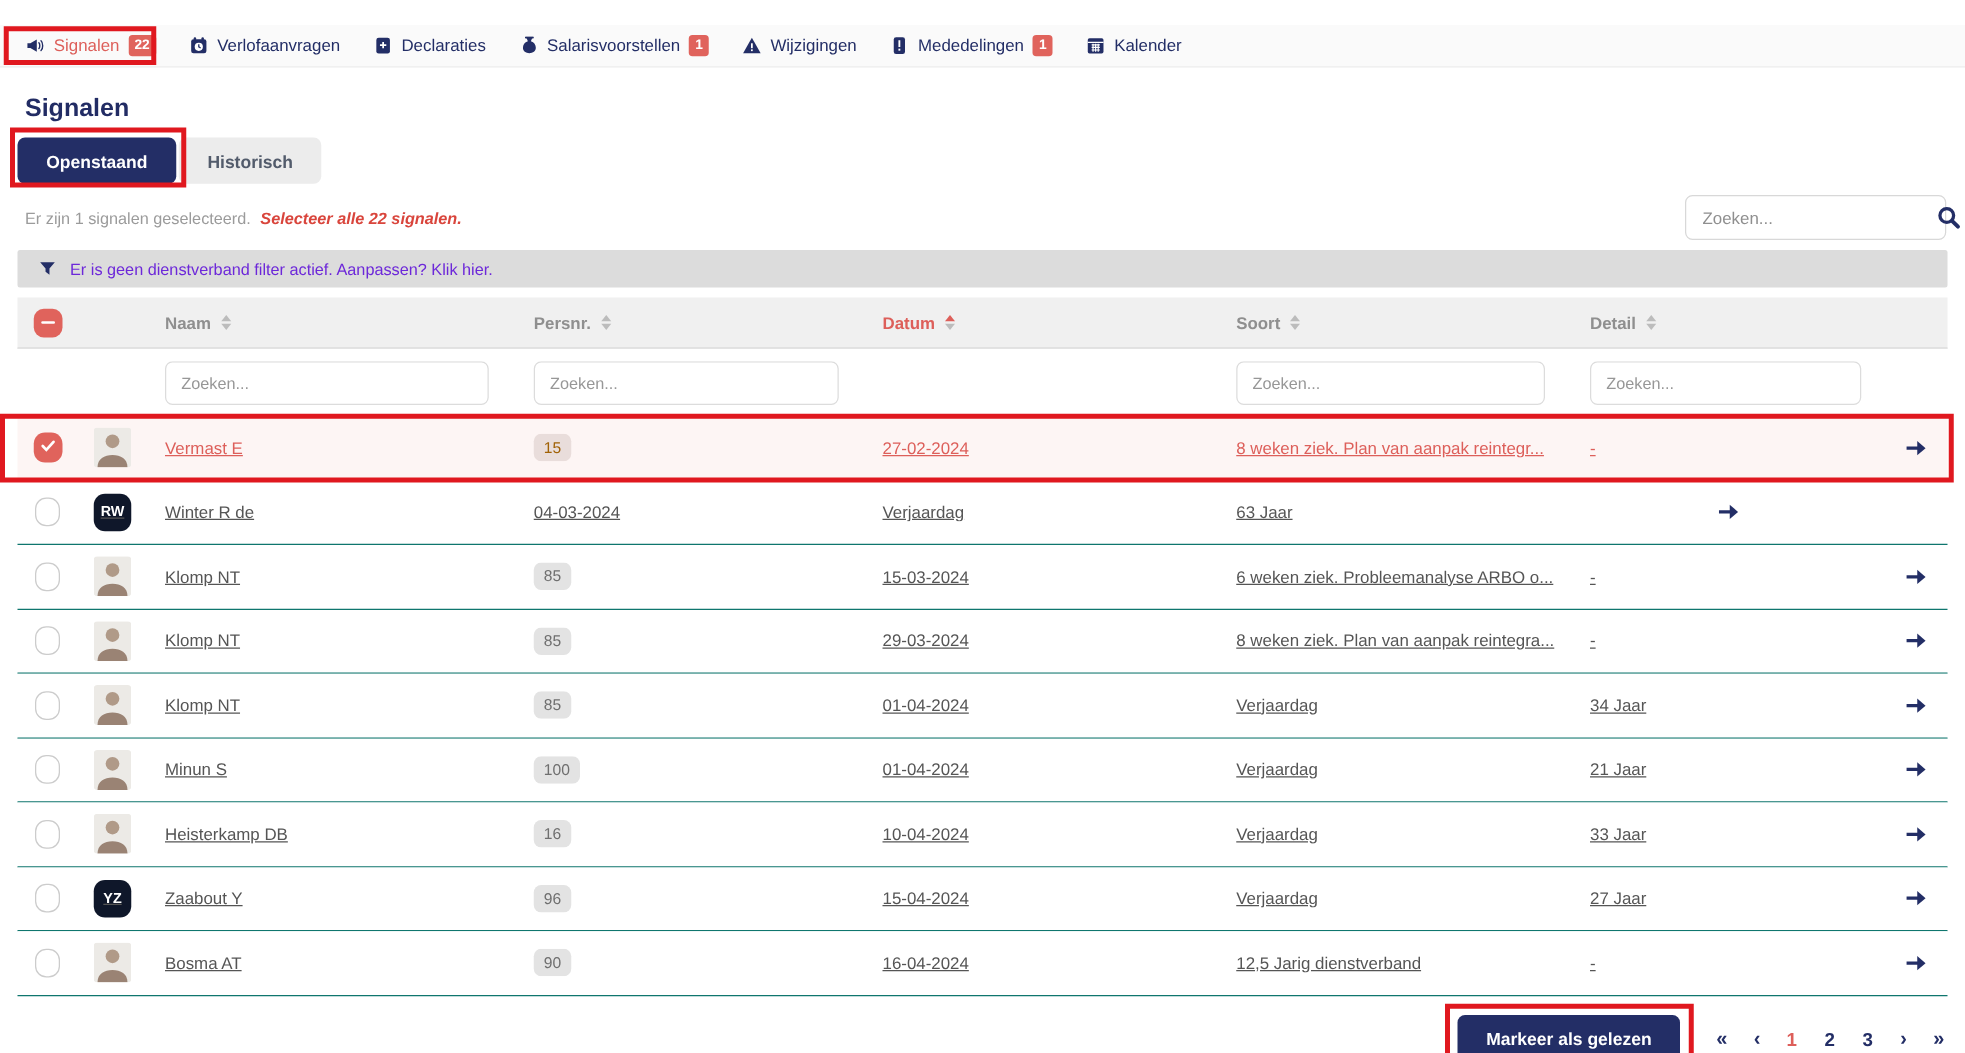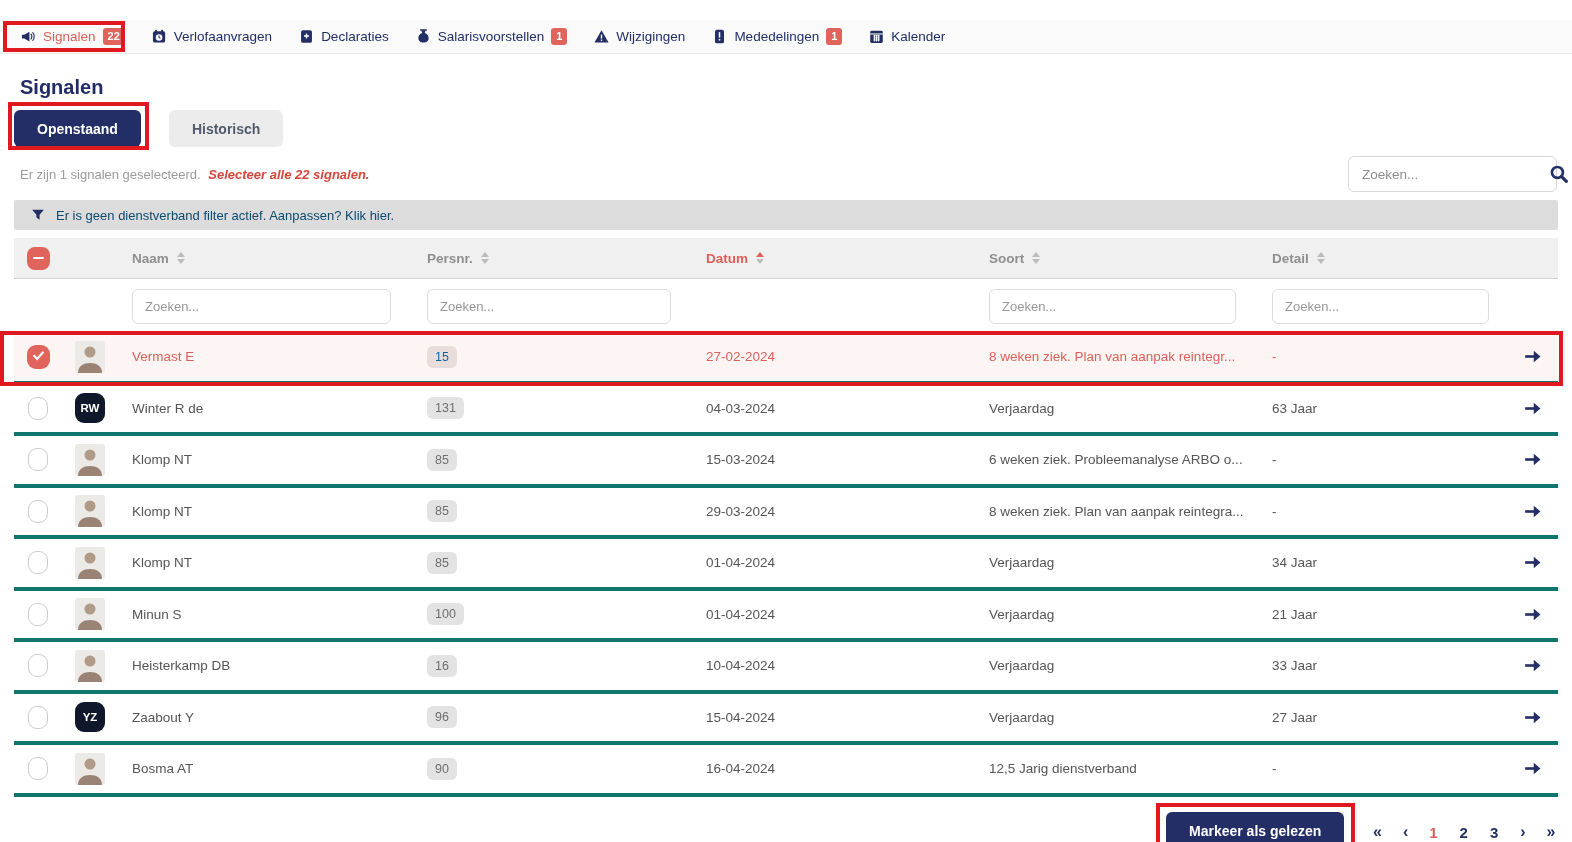--- a/index.html
+++ b/index.html
@@ -9,69 +9,69 @@
   .topbar{position:absolute;left:0;top:0;width:1572px;height:34px;background:#fafafa;
           border-bottom:1px solid #ededed;display:flex;align-items:center;padding-left:21px;
           box-sizing:border-box;gap:27px;}
   .nav-item{display:flex;align-items:center;gap:7px;font-size:13.5px;color:#232e66;cursor:pointer;white-space:nowrap;}
   .nav-item .nav-icon{display:flex;align-items:center;color:#232e66;}
   .nav-item.active .nav-label{color:#dd5f5a;}
   .nav-badge{background:#e0635c;color:#fff;font-size:11px;font-weight:bold;border-radius:3px;
              padding:2px 5px;line-height:1.1;}
   
   .page-title{position:absolute;left:20px;top:56px;font-size:20px;font-weight:bold;color:#222c64;}
-  .tabs{position:absolute;left:14px;top:90px;display:flex;gap:26px;}
+  .tabs{position:absolute;left:14px;top:90px;display:flex;}
   .tab{height:37px;display:flex;align-items:center;padding:0 23px;font-size:14px;border-radius:6px;cursor:pointer;}
   .tab.active{background:#232e66;color:#fff;font-weight:bold;z-index:1;}
   .tab.inactive{background:#ececec;color:#525b6b;font-weight:600;margin-left:2px;}
   
   .selection-line{position:absolute;left:20px;top:147px;font-size:13px;color:#9b9b9b;}
   .selection-line .sel-link{color:#d9453c;font-weight:bold;cursor:pointer;margin-left:4px;font-style:italic;}
   
   .searchbox{position:absolute;left:1348px;top:136px;width:209px;height:36px;border:1px solid #d8d8d8;
              border-radius:6px;box-sizing:border-box;display:flex;align-items:center;background:#fff;}
   .searchbox input{flex:1;border:none;outline:none;font-size:13.5px;padding:0 10px 0 13px;color:#555;
                    font-family:"Liberation Sans",sans-serif;background:transparent;}
   .searchbox input::placeholder{color:#8f8f8f;}
   .searchbox .search-btn{display:flex;align-items:center;padding-right:10px;color:#232e66;cursor:pointer;}
   
   .filterbar{position:absolute;left:14px;top:180px;width:1544px;height:30px;background:#dcdcdc;
              display:flex;align-items:center;gap:11px;padding-left:17px;box-sizing:border-box;
-             font-size:13px;color:#0c4a6e;border-radius:2px;cursor:pointer;}
+             font-size:13px;color:#6d28d9;border-radius:2px;cursor:pointer;}
   .filterbar .funnel{display:flex;align-items:center;color:#232e66;}
   
   .table{position:absolute;left:14px;top:218px;width:1544px;}
   .grid{display:grid;grid-template-columns:48px 56px 295px 279px 283px 283px 250px 50px;align-items:center;}
   .thead{height:40px;background:#f0f0f0;border-bottom:1px solid #d2d2d2;}
   .hcell{display:flex;align-items:center;font-size:13.5px;font-weight:600;color:#8f8f8f;padding-left:14px;}
   .hcell.sorted{color:#dd5f5a;}
   .sort{display:inline-flex;flex-direction:column;gap:2px;margin-left:8px;}
   .sort i{display:block;width:0;height:0;border-left:4px solid transparent;border-right:4px solid transparent;}
   .sort .up{border-bottom:5px solid #bcbcbc;}
   .sort .down{border-top:5px solid #bcbcbc;}
   .sort.asc .up{border-bottom-color:#dd5f5a;}
   .filterrow{height:54px;background:#fff;}
   .filterrow input{height:35px;width:92%;border:1px solid #dcdcdc;border-radius:6px;box-sizing:border-box;
                    font-size:13px;color:#555;padding:0 12px;outline:none;font-family:"Liberation Sans",sans-serif;}
   .filterrow input::placeholder{color:#979797;}
-  .trow{height:51.5px;border-bottom:4px solid #0f766e;font-size:13.5px;color:#555;background:#fff;box-sizing:border-box;}
+  .trow{height:51.5px;border-bottom:1px solid #0f766e;font-size:13.5px;color:#555;background:#fff;box-sizing:border-box;text-decoration:underline;}
   .trow.selected{background:#fdf5f4;color:#dd5f5a;}
   .tcell{padding-left:14px;white-space:nowrap;overflow:hidden;text-overflow:ellipsis;}
   .cb-cell,.av-cell,.arrow-cell{display:flex;justify-content:center;align-items:center;}
   .cb{width:20px;height:23px;border:1px solid #cccccc;border-radius:9px;background:#fff;box-sizing:border-box;cursor:pointer;}
   .cb.checked{width:23px;height:24px;border:none;border-radius:9px;background:#e0635c;display:flex;
               align-items:center;justify-content:center;}
   .cb.indet{width:23px;height:23px;border:none;border-radius:8px;background:#e0635c;display:flex;
             align-items:center;justify-content:center;}
   .cb.indet::after{content:"";width:11px;height:2.5px;background:#fff;border-radius:2px;}
   .avatar-photo{width:30px;height:32px;border-radius:3px;overflow:hidden;display:block;}
   .avatar-initials{width:30px;height:30px;border-radius:9px;background:#0f172a;color:#fff;font-size:11.5px;
                    font-weight:bold;display:flex;align-items:center;justify-content:center;}
   .badge-pill{display:inline-block;background:#e3e3e3;border-radius:6px;padding:4px 8px;font-size:12.5px;color:#6f6f6f;}
-  .trow.selected .badge-pill{background:#e9dddb;color:#0369a1;}
+  .trow.selected .badge-pill{background:#e9dddb;color:#a16207;}
   .arrow-cell{color:#232e66;cursor:pointer;}
   
   .mark-read-btn{position:absolute;left:1166px;top:792px;height:38px;padding:0 23px;background:#232e66;color:#fff;
                  border:none;border-radius:6px;font-size:14px;font-weight:bold;cursor:pointer;
                  font-family:Liberation Sans, sans-serif;}
   .pagination{position:absolute;left:1362px;top:799px;display:flex;align-items:center;font-size:15px;color:#232e66;}
   .pg-item{padding:4px 11px;cursor:pointer;font-weight:600;}
   .pg-item.chev{font-size:16px;font-weight:bold;letter-spacing:-1px;}
   .pg-item.active{color:#dd5f5a;}
   
@@ -272,21 +272,20 @@
           </div>
         </div>
         <div class="grid trow">
           <div class="cb-cell">
             <div class="cb"></div>
           </div>
           <div class="av-cell">
             <div class="avatar-initials">RW</div>
           </div>
           <div class="tcell">Winter R de</div>
-          <div class="tcell"><span class="badge-pill">131</span></div>
           <div class="tcell">04-03-2024</div>
           <div class="tcell">Verjaardag</div>
           <div class="tcell">63 Jaar</div>
           <div class="arrow-cell">
             <svg width="17" height="13" viewBox="0 0 18 14">
               <path d="M0 5.6h10.5v2.8H0z" fill="currentColor"></path>
               <path d="M9.3 0.8L16.5 7l-7.2 6.2z" fill="currentColor"></path>
             </svg>
           </div>
         </div>

